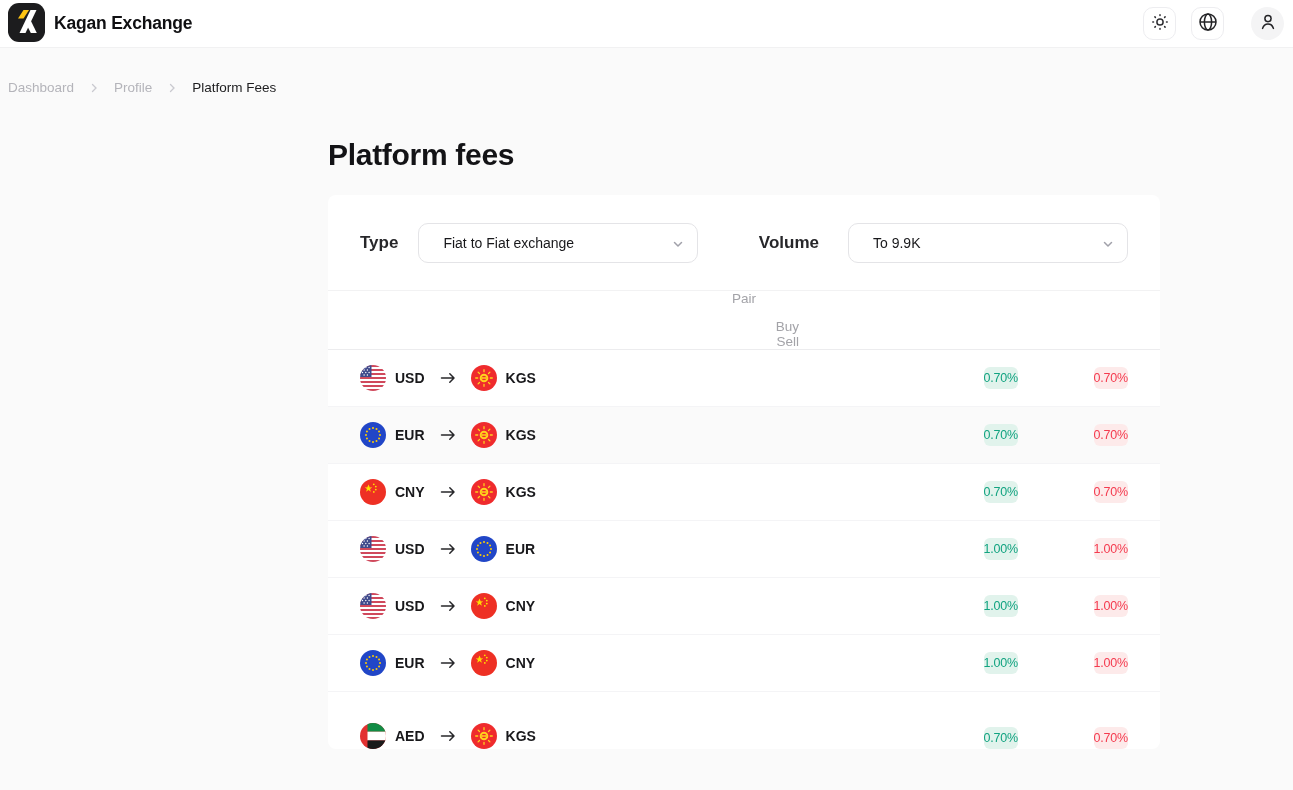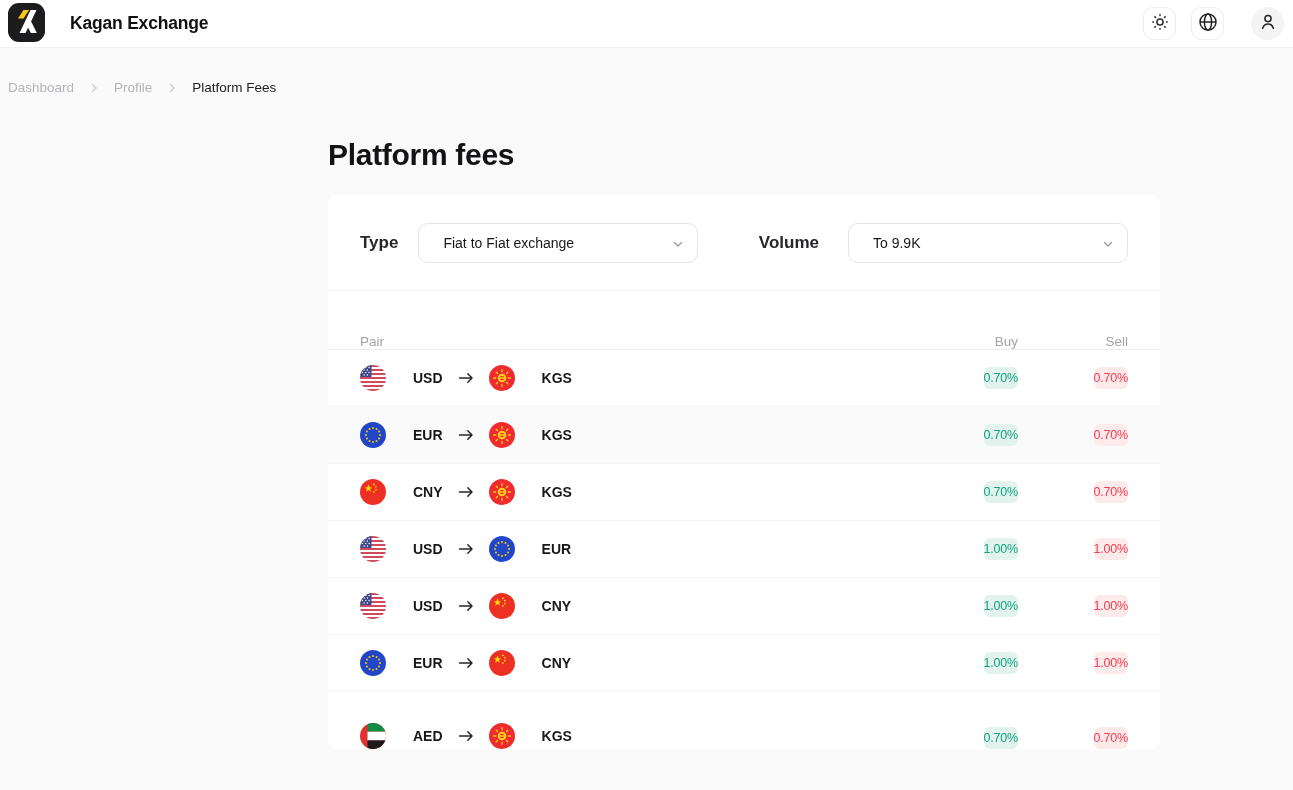--- a/index.html
+++ b/index.html
@@ -1,21 +1,21 @@
 <!DOCTYPE html>
 <html><head>
 <meta charset="utf-8">
 <style>
   * { margin:0; padding:0; box-sizing:border-box; }
   html,body { width:1293px; height:790px; background:#fafafa; font-family:"Liberation Sans", sans-serif; color:#18181b; overflow:hidden; }
 
   
   .topbar { height:48px; background:#fff; border-bottom:1px solid #f1f1f2; display:flex; align-items:center; padding:0 9px 0 8px; }
   .logo { width:37px; height:37px; border-radius:11px; background:#1c1c1e; display:flex; align-items:center; justify-content:center; flex:none; cursor:pointer; }
-  .brand { margin-left:25px; font-size:17.5px; font-weight:700; color:#101012; letter-spacing:-0.2px; }
+  .brand { margin-left:9px; font-size:17.5px; font-weight:700; color:#101012; letter-spacing:-0.2px; }
   .top-actions { margin-left:auto; display:flex; align-items:center; }
   .icon-btn { width:33px; height:33px; border-radius:10px; border:1px solid #ededf0; background:#fff; display:flex; align-items:center; justify-content:center; cursor:pointer; }
   .icon-btn + .icon-btn { margin-left:15px; }
   .avatar { width:33px; height:33px; border-radius:50%; background:#f4f4f5; border:none; display:flex; align-items:center; justify-content:center; margin-left:27px; cursor:pointer; }
 
   
   .breadcrumb { display:flex; align-items:center; gap:15px; padding:32px 0 0 8px; font-size:13.5px; }
   .crumb { color:#b4b4ba; cursor:pointer; }
   .crumb.current { color:#1d1d1f; cursor:default; }
   .crumb-sep { display:flex; align-items:center; }
@@ -28,31 +28,31 @@
 
   
   .filters { display:flex; align-items:center; height:96px; padding:0 32px; border-bottom:1px solid #f2f2f3; }
   .filter-group { display:flex; align-items:center; }
   .filter-group.right { margin-left:auto;gap:9px; }
   .filter-label { font-size:17px; font-weight:600; color:#27272a; margin-right:20px; }
   .select { position:relative; width:280px; height:40px; border:1px solid #e4e4e7; border-radius:10px; background:#fff; display:flex; align-items:center; padding:0 36px 0 24px; font-size:14px; color:#18181b; cursor:pointer; }
   .select .chev { position:absolute; right:12px; top:13px; }
 
   
-  .thead { display:flex; align-items:flex-end; height:59px; padding:0 32px; border-bottom:1px solid #ececee; font-size:13.5px; color:#a3a3a8; }
+  .thead { display:flex; align-items:center; height:59px; padding:0 32px; border-bottom:1px solid #ececee; font-size:13.5px; color:#a3a3a8;flex-direction:column; }
   .th-pair { flex:1; }
   .th-buy, .th-sell { width:110px; text-align:right; }
 
   .trow { display:flex; align-items:center; height:57px; padding:0 32px; border-bottom:1px solid #f4f4f6; cursor:pointer; }
   .trow:last-child { border-bottom:none;align-items:flex-end; }
   .trow.hl { background:#fafafa; }
   .pair-cell { flex:1; display:flex; align-items:center; }
   .flag { width:26px; height:26px; border-radius:50%; overflow:hidden; flex:none; display:block; }
   .flag svg { display:block; }
-  .code { font-size:14px; font-weight:600; color:#18181b; margin-left:27px; }
+  .code { font-size:14px; font-weight:600; color:#18181b; margin-left:9px; }
   .pair-arrow { display:flex; align-items:center; margin:0 15px; }
   .fee-col { width:110px; display:flex; justify-content:flex-end; }
   .badge { display:inline-block; padding:4px 0; border-radius:6px; font-size:12.5px; font-weight:400; letter-spacing:-0.2px; }
 </style>
 </head>
 <body>
 
 <header class="topbar">
   <div class="logo">
     <span>

